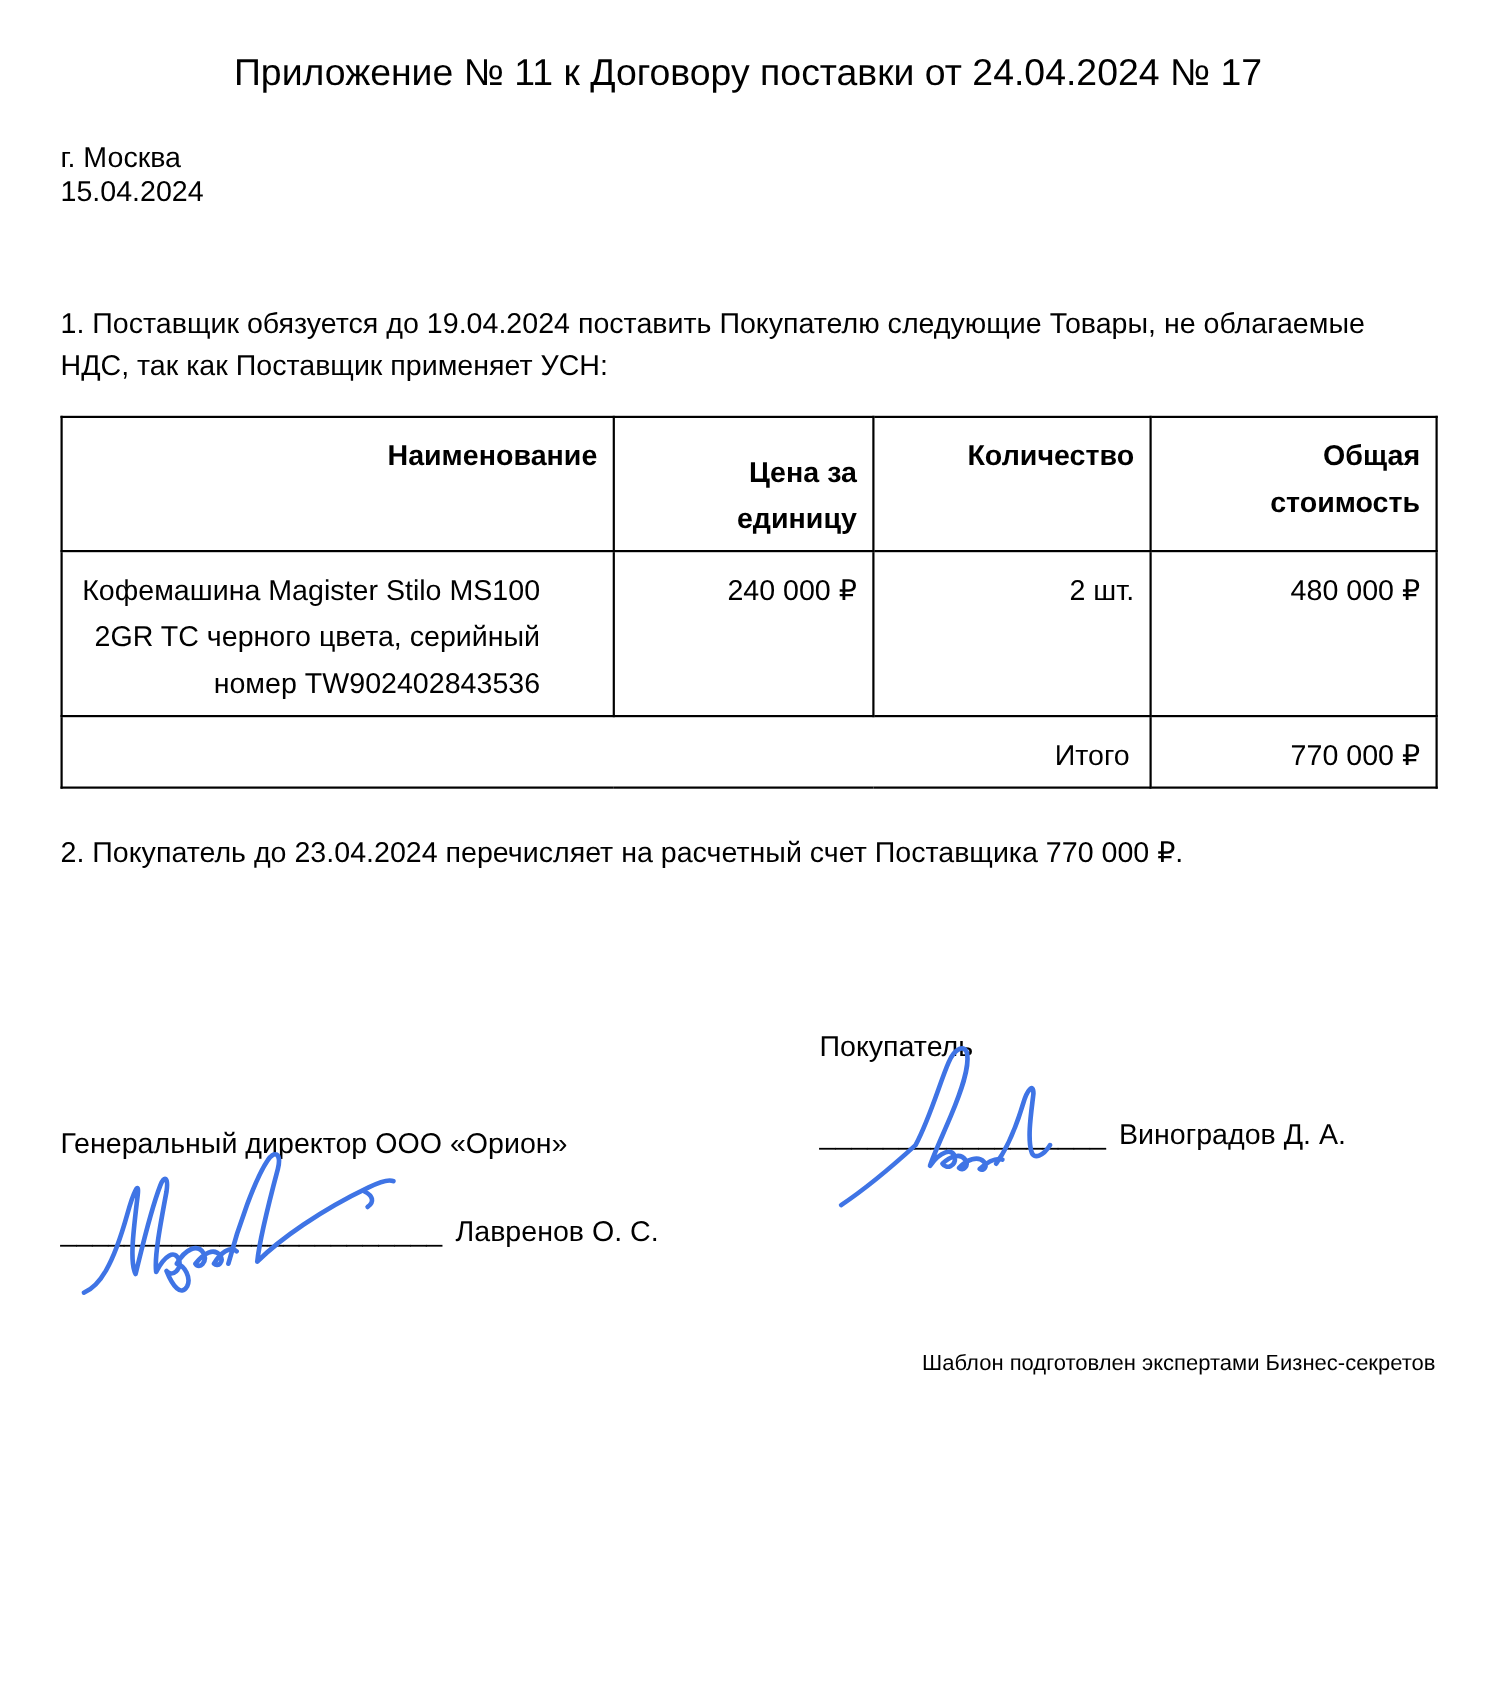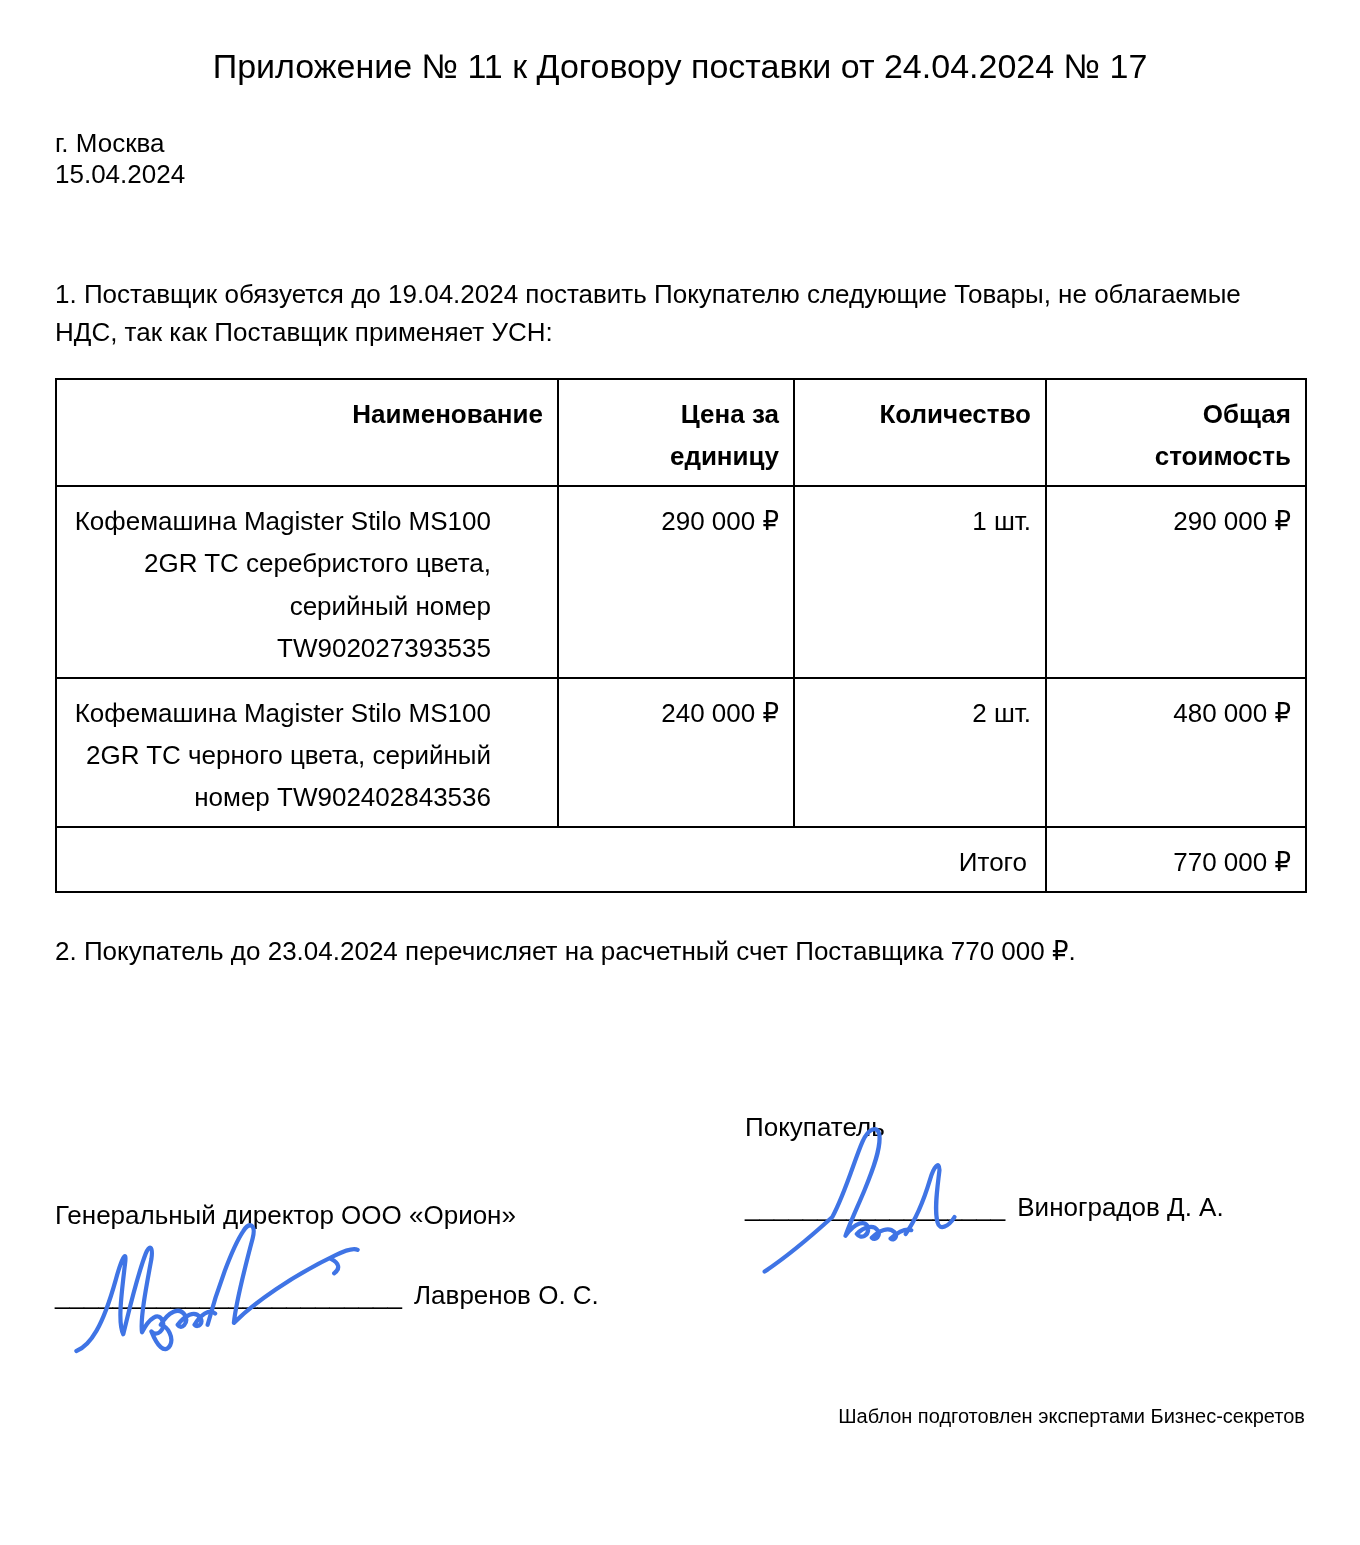--- a/index.html
+++ b/index.html
@@ -42,21 +42,21 @@
     border: 2px solid #000;
     vertical-align: top;
     text-align: right;
     padding: 13px 14px 8px 14px;
     line-height: 1.62;
     font-size: 26px;
     font-weight: 400;
   }
   .goods th { font-weight: 700; }
   .goods .hdr-inner { display: inline-block; }
-  .hdr-price { max-width: 175px; }
+  .hdr-price { max-width: 175px; margin-top: 15px; }
   .hdr-total { max-width: 195px; }
   .name-inner { display: block; max-width: 420px; }
   .nowrap { white-space: nowrap; }
   .total-row td { }
   .total-label-cell { text-align: right; font-weight: 700; padding-right: 18px !important; }
 
   .sig-grid { display: flex; margin-top: 140px; }
   .sig-col-left  { width: 55.2%; }
   .sig-col-right { width: 44.8%; }
   .party-label { line-height: 1.3; }
@@ -110,28 +110,20 @@
     <tr>
       <th><span class="hdr-inner">Наименование</span></th>
       <th><span class="hdr-inner hdr-price">Цена за единицу</span></th>
       <th><span class="hdr-inner">Количество</span></th>
       <th><span class="hdr-inner hdr-total">Общая стоимость</span></th>
     </tr>
   </thead>
   <tbody>
     <tr>
       <td>
-          <span class="name-inner">Кофемашина Magister Stilo MS100 2GR TC серебристого цвета, серийный номер TW902027393535</span>
-        </td>
-      <td class="nowrap">290 000 ₽</td>
-      <td class="nowrap">1 шт.</td>
-      <td class="nowrap">290 000 ₽</td>
-    </tr>
-    <tr>
-      <td>
           <span class="name-inner">Кофемашина Magister Stilo MS100 2GR TC черного цвета, серийный номер TW902402843536</span>
         </td>
       <td class="nowrap">240 000 ₽</td>
       <td class="nowrap">2 шт.</td>
       <td class="nowrap">480 000 ₽</td>
     </tr>
     <tr class="total-row">
       <td colspan="3" class="total-label-cell">Итого</td>
       <td class="nowrap">770 000 ₽</td>
     </tr>

